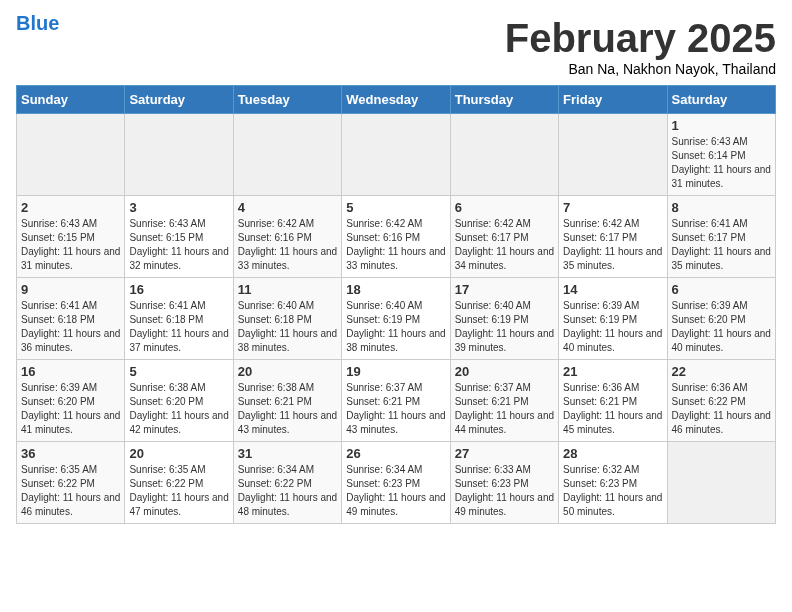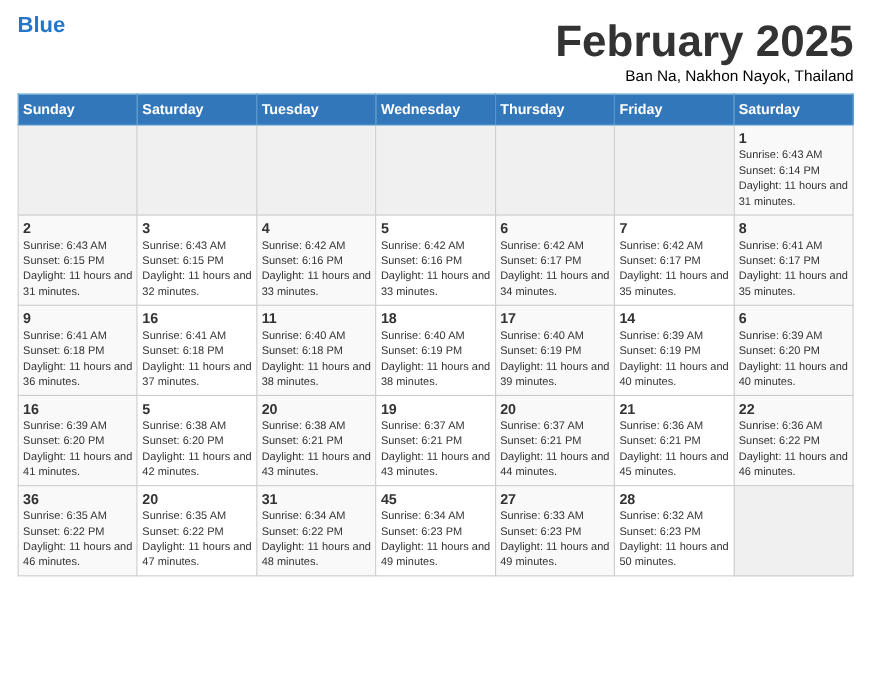--- a/index.html
+++ b/index.html
@@ -270,21 +270,21 @@
 Sunset: 6:22 PM
 Daylight: 11 hours and 47 minutes.</div>
         </td>
         <td>
           <span class="day-num">31</span>
           <div class="cell-content" style="white-space: pre-line;">Sunrise: 6:34 AM
 Sunset: 6:22 PM
 Daylight: 11 hours and 48 minutes.</div>
         </td>
         <td>
-          <span class="day-num">45</span>
+          <span class="day-num">26</span>
           <div class="cell-content" style="white-space: pre-line;">Sunrise: 6:34 AM
 Sunset: 6:23 PM
 Daylight: 11 hours and 49 minutes.</div>
         </td>
         <td>
           <span class="day-num">27</span>
           <div class="cell-content" style="white-space: pre-line;">Sunrise: 6:33 AM
 Sunset: 6:23 PM
 Daylight: 11 hours and 49 minutes.</div>
         </td>

